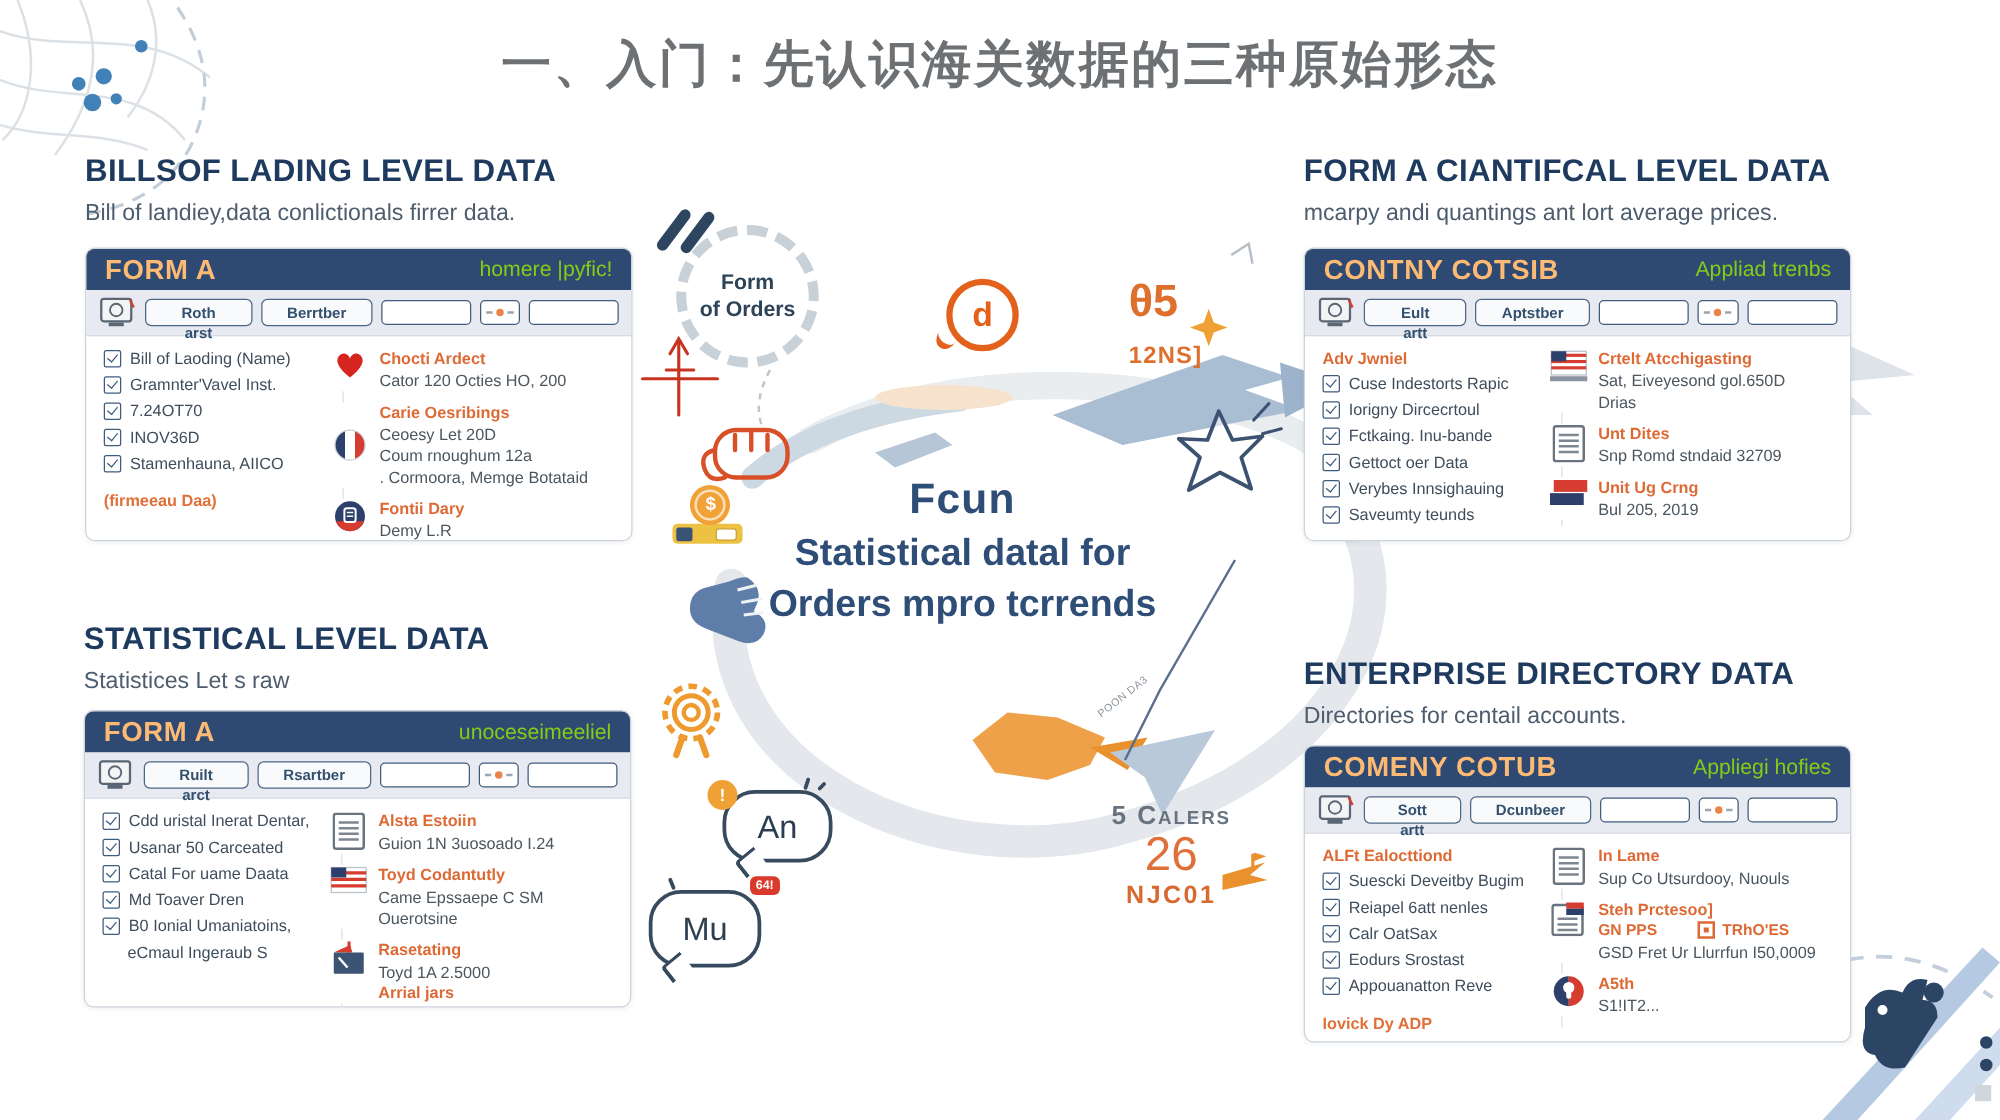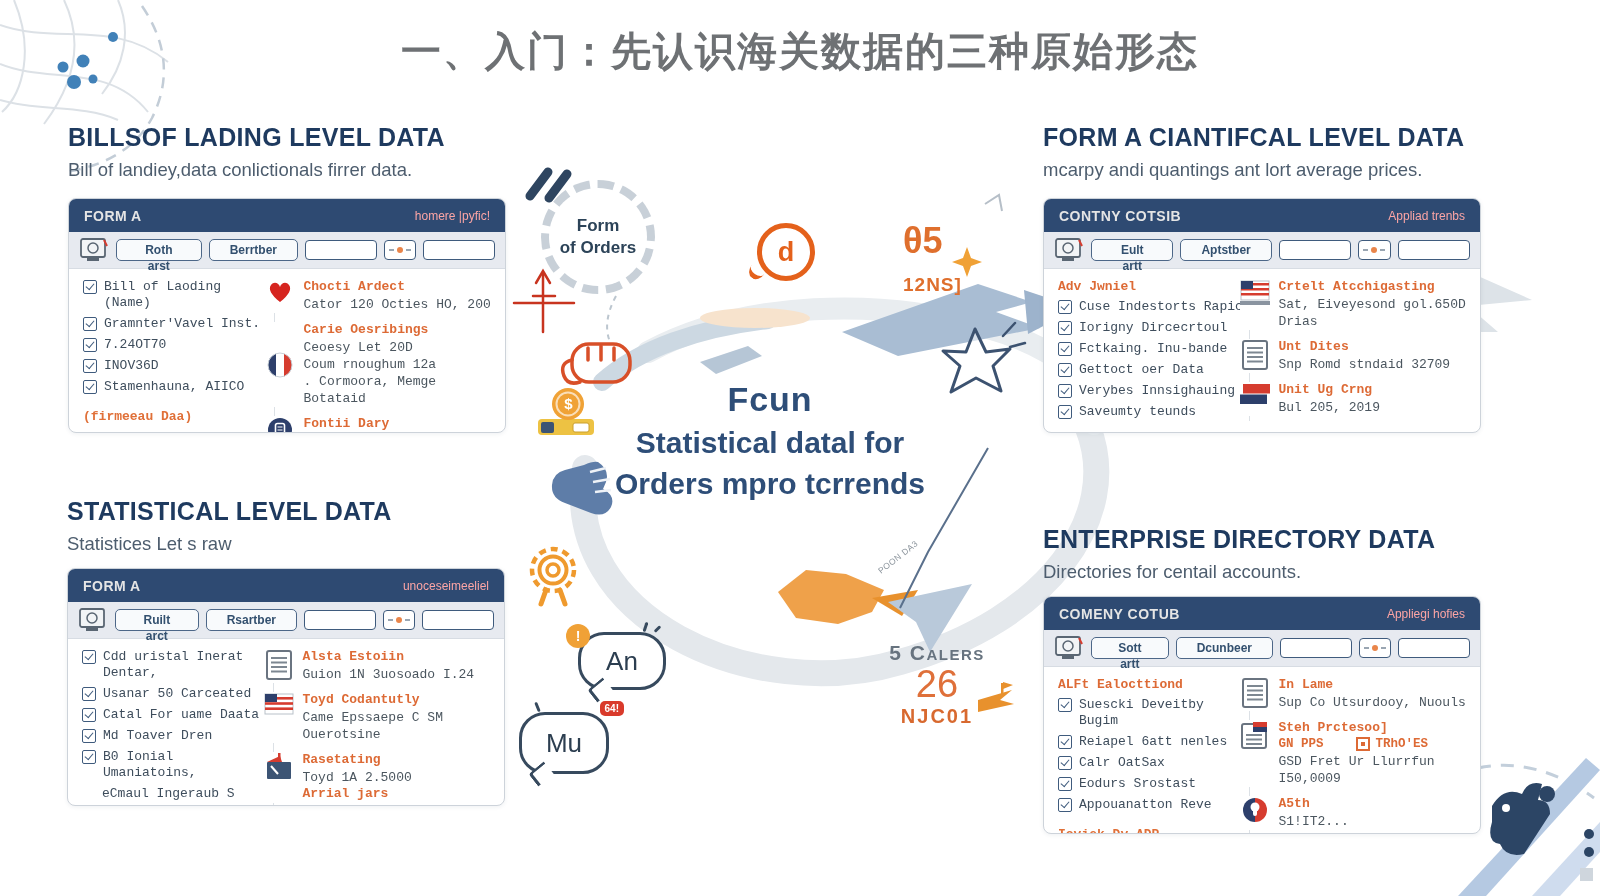--- a/index.html
+++ b/index.html
@@ -12,34 +12,34 @@
   
   #deco{left:0;top:0;z-index:0;}
   
   .pblock{position:absolute;width:438px;z-index:2;}
   .pblock h2{margin:0;font-size:25px;line-height:30px;font-weight:bold;color:#1e3a5f;letter-spacing:.3px;}
   .pblock .sub{margin:5px 0 0;font-size:18.5px;line-height:25px;color:#4d5d6e;}
   .card{margin-top:16px;background:#fff;border:1px solid #cdd3da;border-radius:8px;
         box-shadow:0 1px 4px rgba(40,60,90,.08);overflow:hidden;}
   .card-head{height:33px;background:#2e4a72;display:flex;align-items:center;
              justify-content:space-between;padding:0 15px;}
-  .ch-left{color:#e5e5e5;font-weight:bold;font-size:14px;letter-spacing:.5px;}
-  .ch-right{color:#fca5a5;font-size:12px;}
+  .ch-left{color:#fdba74;font-weight:bold;font-size:22px;letter-spacing:.5px;}
+  .ch-right{color:#84cc16;font-size:17px;}
   .toolbar{height:36px;background:#e7eaf0;border-bottom:1px solid #d7dce3;
            display:flex;align-items:center;gap:7px;padding:0 10px;}
   .dev-ico{width:30px;height:27px;flex:0 0 auto;}
   .tbtn{font-family:inherit;font-size:12px;font-weight:bold;color:#33506f;background:#f8fafc;
         border:1.5px solid #4d6788;border-radius:5px;padding:2px 20px;height:22px;line-height:16px;}
   .tin{width:72px;height:20px;background:#fff;border:1.5px solid #3f5b7d;border-radius:4px;
        box-sizing:border-box;font-size:12px;padding:0 4px;}
   .tin:first-of-type{margin-left:auto;}
   span.tin.sm{width:36px;display:inline-flex;align-items:center;justify-content:center;gap:3px;}
   .odot{width:6px;height:6px;border-radius:50%;background:#e9854a;display:inline-block;}
   .dashm{width:5px;height:2px;background:#9aa6b2;display:inline-block;}
-  .cbody{position:relative;display:flex;padding:10px 6px 6px 14px;font-family:Liberation Mono, monospace;}
+  .cbody{position:relative;display:flex;padding:10px 6px 6px 14px;}
   .vline{position:absolute;left:47%;top:10px;bottom:10px;width:1px;background:#dce1e6;}
   .colL{width:45%;}
   .colR{flex:1;margin-left:calc(2% - 14px);position:relative;}
   .row{display:flex;gap:7px;align-items:flex-start;margin-bottom:5px;font-size:13px;line-height:16px;color:#3e4d5c;}
   .row.cont{padding-left:20px;}
   .cb{width:12px;height:12px;border:1.6px solid #3f5b7d;border-radius:2px;flex:0 0 auto;
       position:relative;margin-top:1px;background:#fff;}
   .cb::after{content:"";position:absolute;left:1.5px;top:2px;width:7px;height:4px;
              border-left:1.8px solid #3f5b7d;border-bottom:1.8px solid #3f5b7d;transform:rotate(-50deg);}
   .listHead{font-size:13px;font-weight:bold;color:#dd6a35;margin:0 0 5px;}

